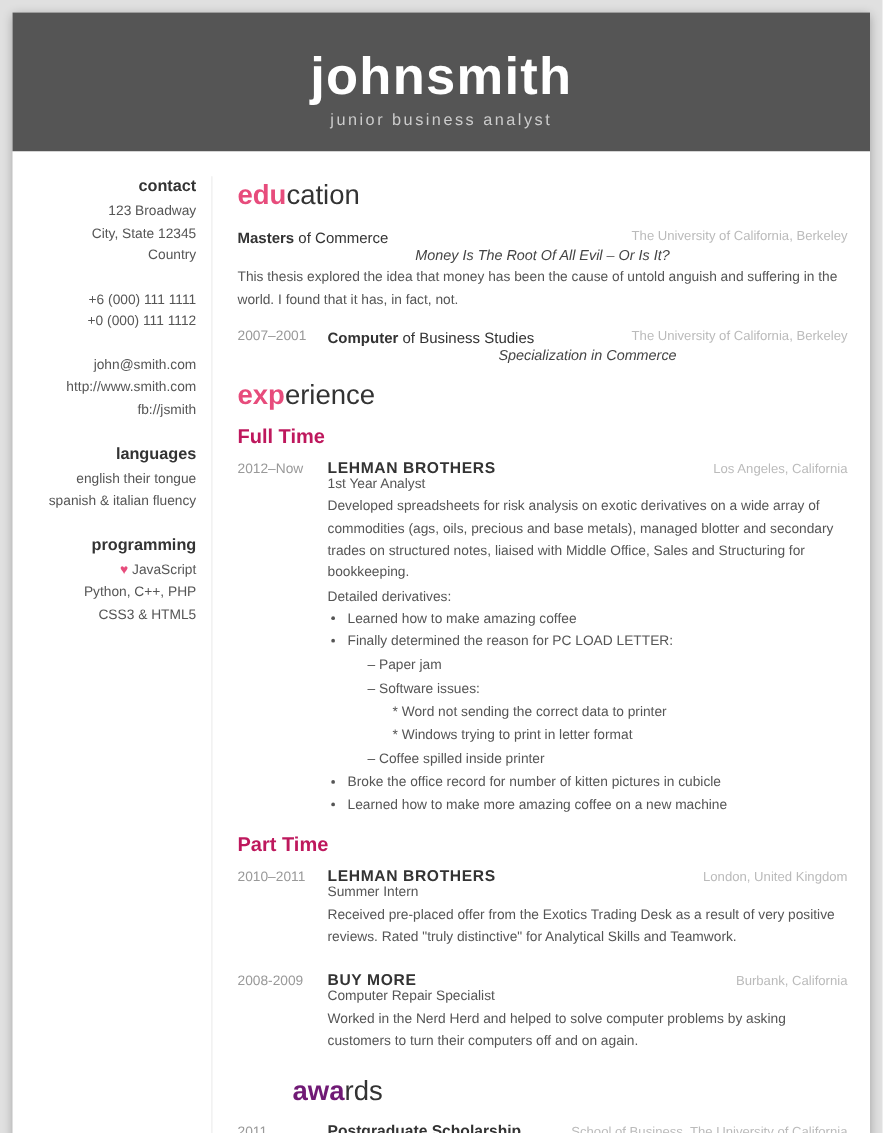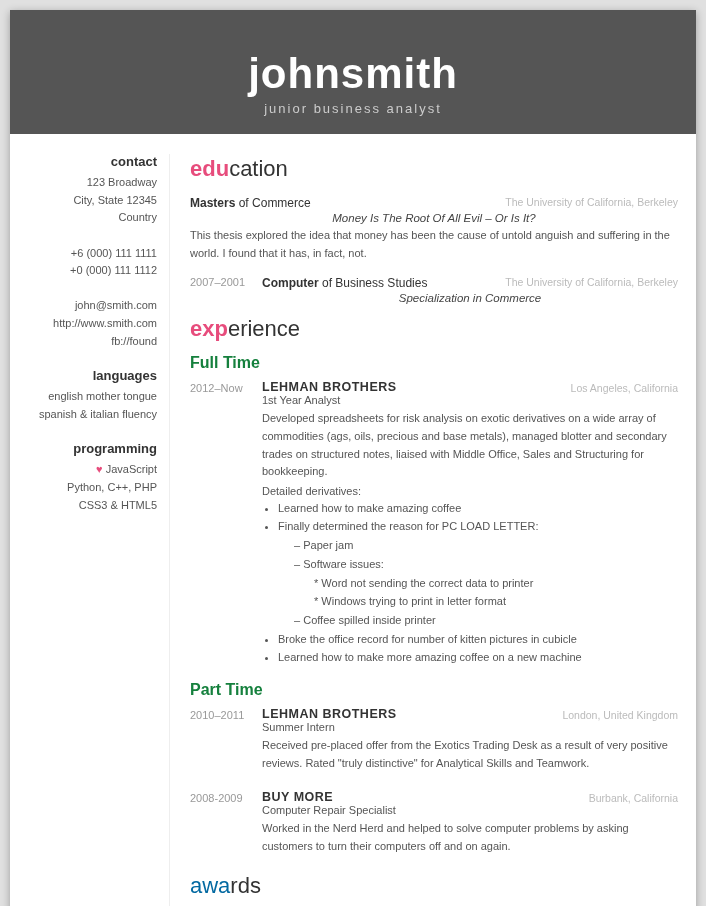--- a/index.html
+++ b/index.html
@@ -15,21 +15,21 @@
     .resume {
       width: 686px;
       background: #fff;
       box-shadow: 0 2px 8px rgba(0,0,0,0.3);
     }
     
     .header {
       background: #555;
       color: #fff;
       text-align: center;
-      padding: 41px 20px 18px;
+      padding: 28px 20px 18px;
     }
     .header-name {
       font-size: 42px;
       font-weight: 300;
       letter-spacing: 1px;
       line-height: 1.1;
     }
     .header-name span {
       font-weight: 700;
     }
@@ -79,22 +79,23 @@
       color: #333;
       margin-bottom: 12px;
       margin-top: 2px;
       border-bottom: none;
     }
     .section-heading .accent {
       color: #e74c7c;
       font-weight: 700;
     }
     .section-heading .accent-yellow {
-      color: #0369a1;
-      font-weight: 400;
+      color: #701a75;
+      font-weight: 700;
+      margin-left: 44px;
     }
     .section-heading .normal {
       font-weight: 300;
       color: #333;
     }
     
     .edu-entry {
       display: flex;
       margin-bottom: 12px;
     }
@@ -138,21 +139,21 @@
     }
     .entry-header {
       display: flex;
       justify-content: space-between;
       align-items: flex-start;
     }
     
     .exp-type-heading {
       font-size: 16px;
       font-weight: 700;
-      color: #15803d;
+      color: #be185d;
       margin-bottom: 8px;
       margin-top: 4px;
     }
     .exp-entry {
       display: flex;
       margin-bottom: 14px;
     }
     .exp-content {
       flex: 1;
     }
@@ -239,28 +240,28 @@
         <div class="sidebar-text">
           <div>123 Broadway</div>
           <div>City, State 12345</div>
           <div>Country</div>
           <br>
           <div>+6 (000) 111 1111</div>
           <div>+0 (000) 111 1112</div>
           <br>
           <div>john@smith.com</div>
           <div>http://www.smith.com</div>
-          <div>fb://found</div>
+          <div>fb://jsmith</div>
         </div>
       </div>
 
       <div class="sidebar-section">
         <div class="sidebar-section-title">languages</div>
         <div class="sidebar-text">
-          <div>english mother tongue</div>
+          <div>english their tongue</div>
           <div>spanish &amp; italian fluency</div>
         </div>
       </div>
 
       <div class="sidebar-section">
         <div class="sidebar-section-title">programming</div>
         <div class="sidebar-text">
           <div>
             <span class="prog-heart">♥</span>
             <span>JavaScript</span>

